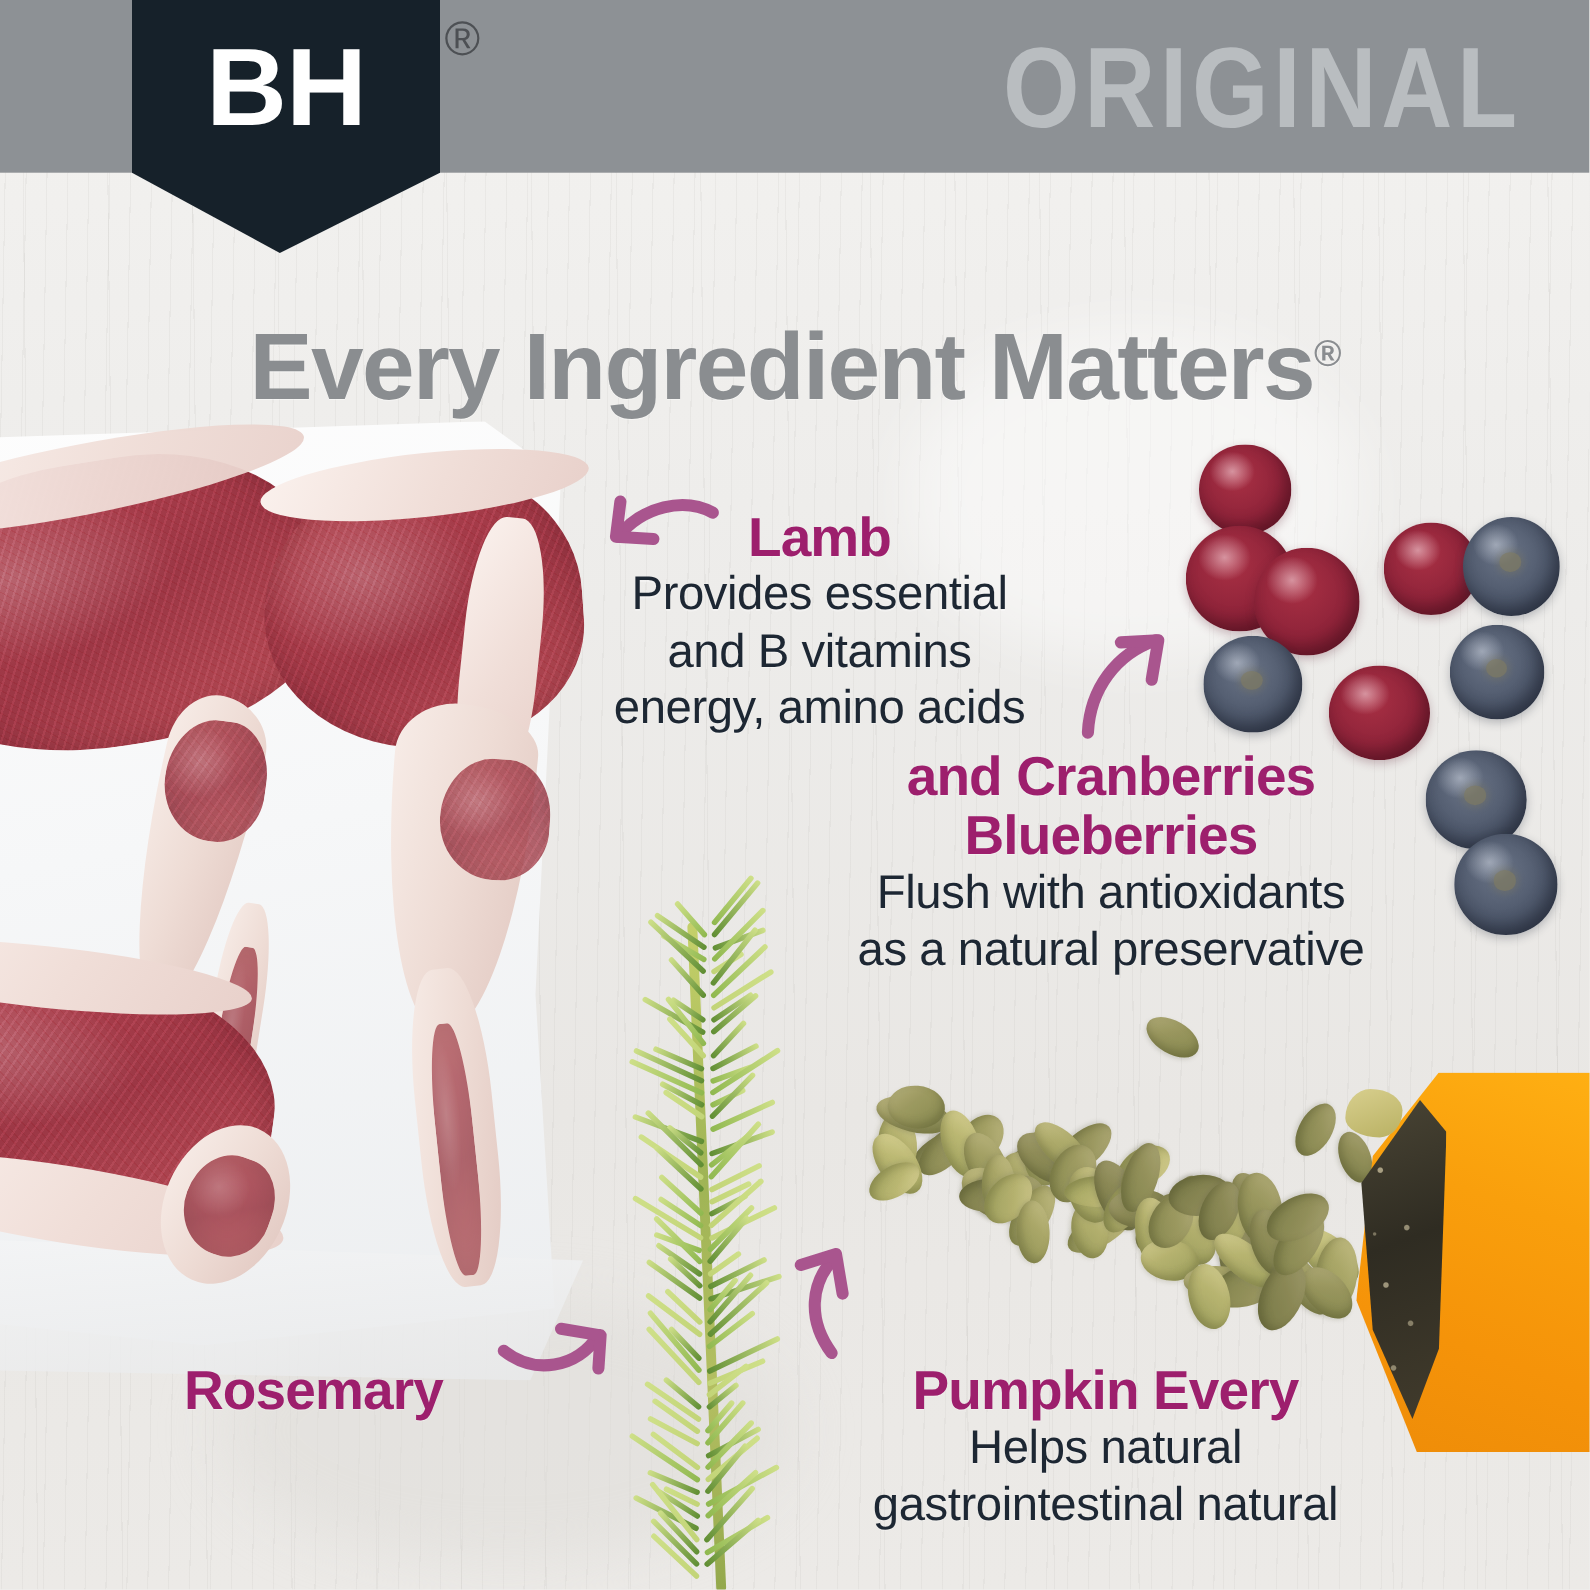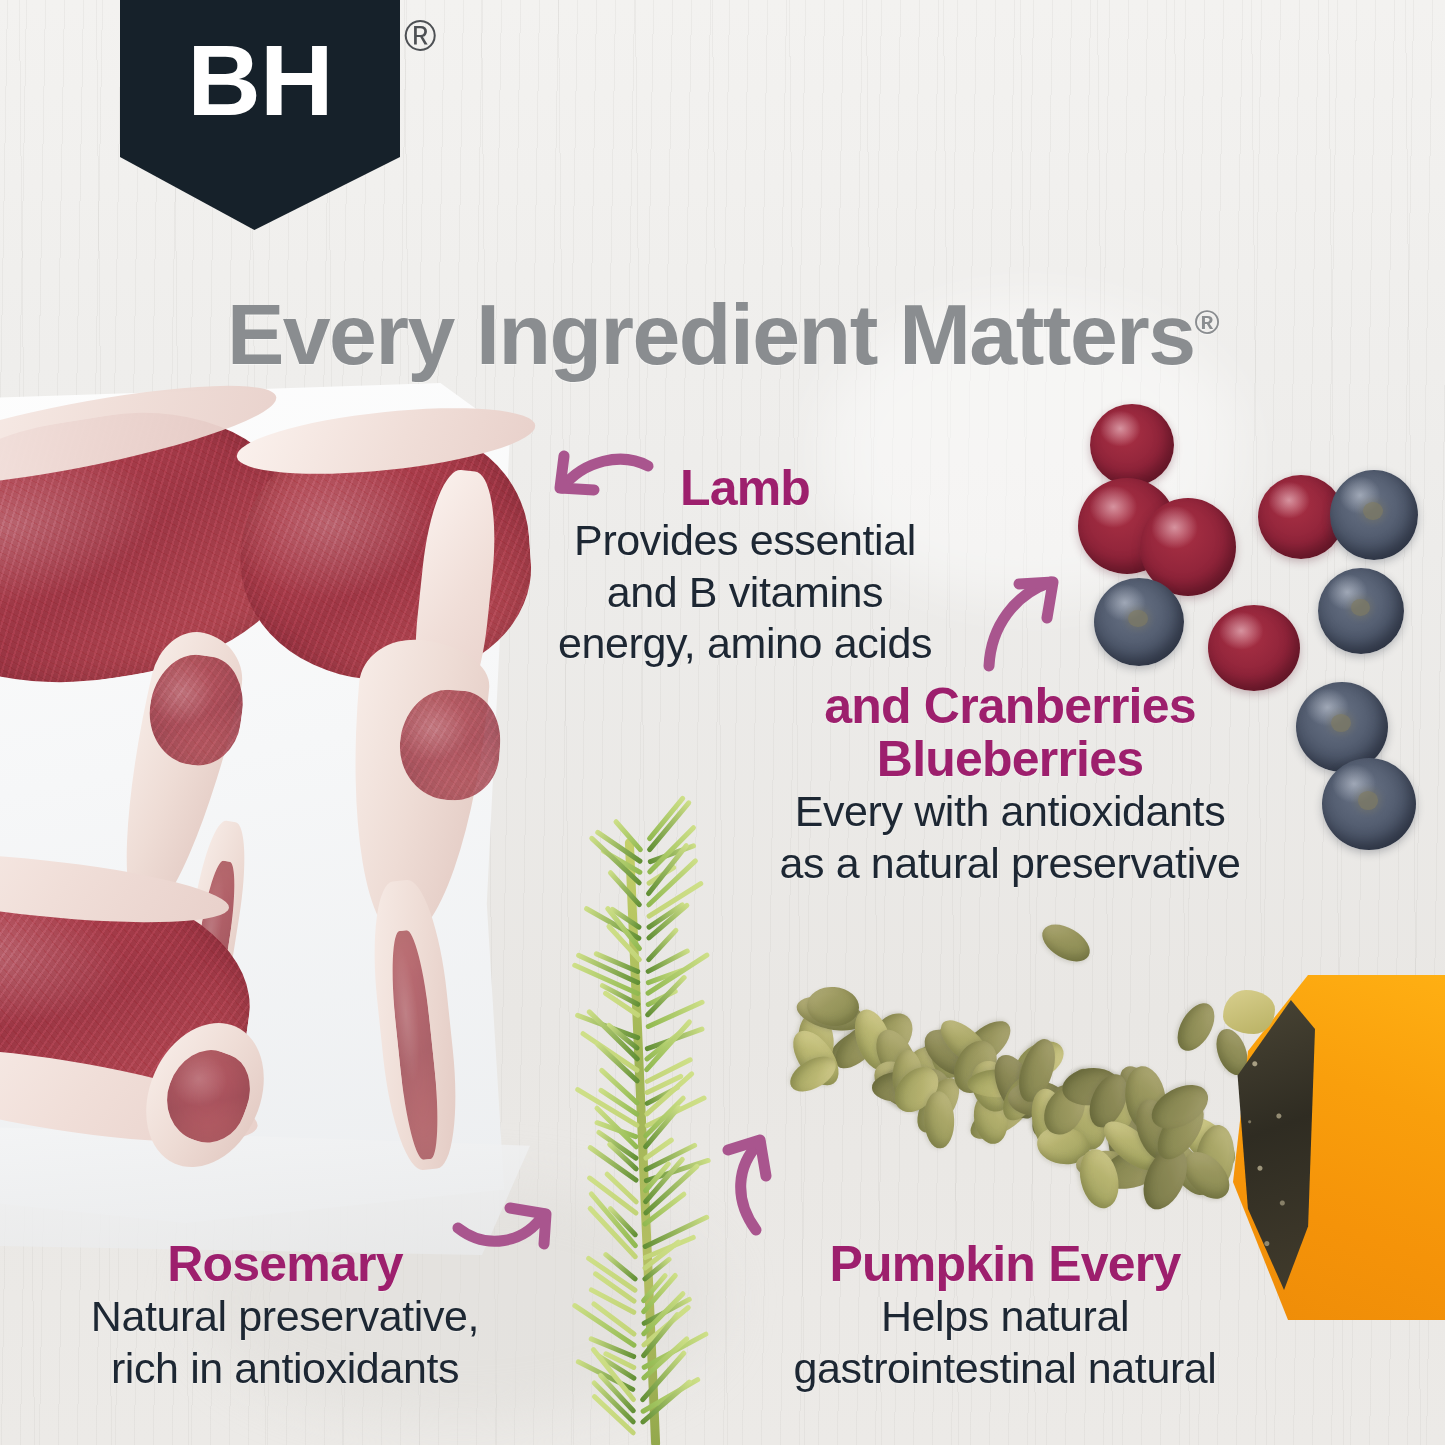--- a/index.html
+++ b/index.html
@@ -422,20 +422,23 @@
         <div class="needle" style="left:75.268px;top:561px;width:68.92384840684191px;transform:rotate(231.24967505095978deg);background:linear-gradient(90deg,#c2d477,#cfe089);"></div>
         <div class="needle" style="left:81.268px;top:561px;width:67.16389782780962px;transform:rotate(-48.41284252629282deg);background:linear-gradient(90deg,#5f8d33,#cfe089);"></div>
         <div class="needle" style="left:75.136px;top:572px;width:53.312080869130824px;transform:rotate(227.0094227925918deg);background:linear-gradient(90deg,#5f8d33,#cfe089);"></div>
         <div class="needle" style="left:81.136px;top:572px;width:67.8181288399818px;transform:rotate(-30.075176483055195deg);background:linear-gradient(90deg,#8fb84f,#cfe089);"></div>
         <div class="needle" style="left:75.004px;top:583px;width:59.941286337534564px;transform:rotate(224.75439478212706deg);background:linear-gradient(90deg,#5f8d33,#cfe089);"></div>
         <div class="needle" style="left:81.004px;top:583px;width:65.6316435484363px;transform:rotate(-40.546222935685066deg);background:linear-gradient(90deg,#5f8d33,#cfe089);"></div>
         <div class="needle" style="left:74.872px;top:594px;width:58.02858735249778px;transform:rotate(223.05337907050426deg);background:linear-gradient(90deg,#c2d477,#cfe089);"></div>
       </div>
   </div>
 
+  <div class="header">
+    <div class="original">ORIGINAL</div>
+  </div>
   <div class="shield">
     <div class="shield-text">BH</div>
   </div>
   <div class="reg-header">®</div>
 
   <div class="headline"><span>Every Ingredient Matters</span><sup>®</sup></div>
 
   <div class="arrow" style="left:540px;top:444px;">
     <svg width="120" height="76" viewBox="0 0 120 76">
       <path d="M108 22 C82 8, 44 16, 22 44" fill="none" stroke="#a9558e" stroke-width="11" stroke-linecap="round"></path>
@@ -456,21 +459,21 @@
       <path d="M14 98 C16 58, 40 26, 76 14" fill="none" stroke="#a9558e" stroke-width="11" stroke-linecap="round"></path>
       <path d="M78 14 L44 16 M78 14 L72 50" fill="none" stroke="#a9558e" stroke-width="11" stroke-linecap="round"></path>
     </svg>
   </div>
   <div class="callout" style="left:740px;top:680px;width:540px;">
     <div class="ctitle">
       <div>and Cranberries</div>
       <div>Blueberries</div>
     </div>
     <div class="cbody">
-      <div>Every with antioxidants</div>
+      <div>Flush with antioxidants</div>
       <div>as a natural preservative</div>
     </div>
   </div>
 
   <div class="arrow" style="left:712px;top:1128px;">
     <svg width="100" height="108" viewBox="0 0 100 108">
       <path d="M44 102 C22 72, 24 38, 48 14" fill="none" stroke="#a9558e" stroke-width="11" stroke-linecap="round"></path>
       <path d="M48 12 L16 22 M48 12 L54 48" fill="none" stroke="#a9558e" stroke-width="11" stroke-linecap="round"></path>
     </svg>
   </div>
@@ -483,19 +486,15 @@
   </div>
 
   <div class="arrow" style="left:452px;top:1186px;">
     <svg width="120" height="82" viewBox="0 0 120 82">
       <path d="M6 42 C34 64, 72 58, 92 28" fill="none" stroke="#a9558e" stroke-width="11" stroke-linecap="round"></path>
       <path d="M94 28 L58 22 M94 28 L92 58" fill="none" stroke="#a9558e" stroke-width="11" stroke-linecap="round"></path>
     </svg>
   </div>
   <div class="callout" style="left:50px;top:1238px;width:470px;">
     <div class="ctitle">Rosemary</div>
-    <div class="cbody">
-      <div>Natural preservative,</div>
-      <div>rich in antioxidants</div>
-    </div>
   </div>
 
 </div>
 
 </body></html>

